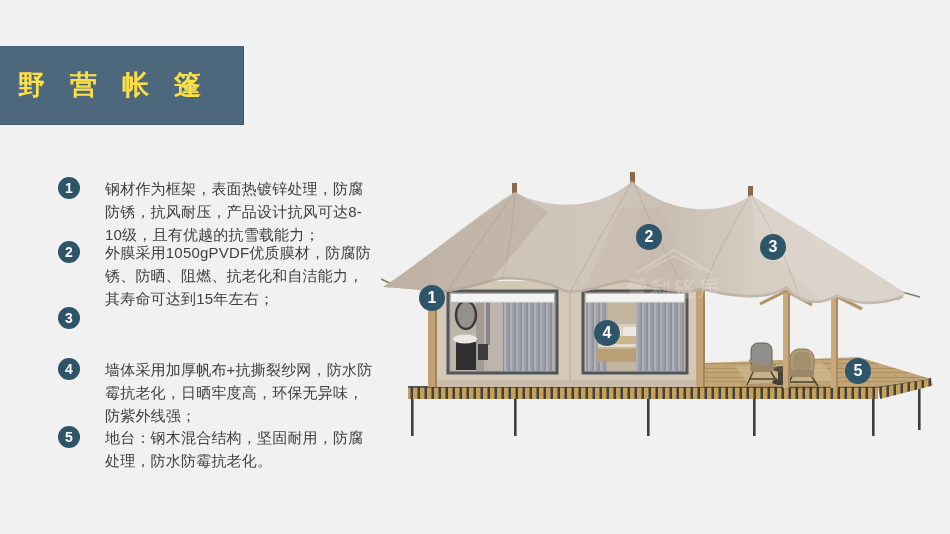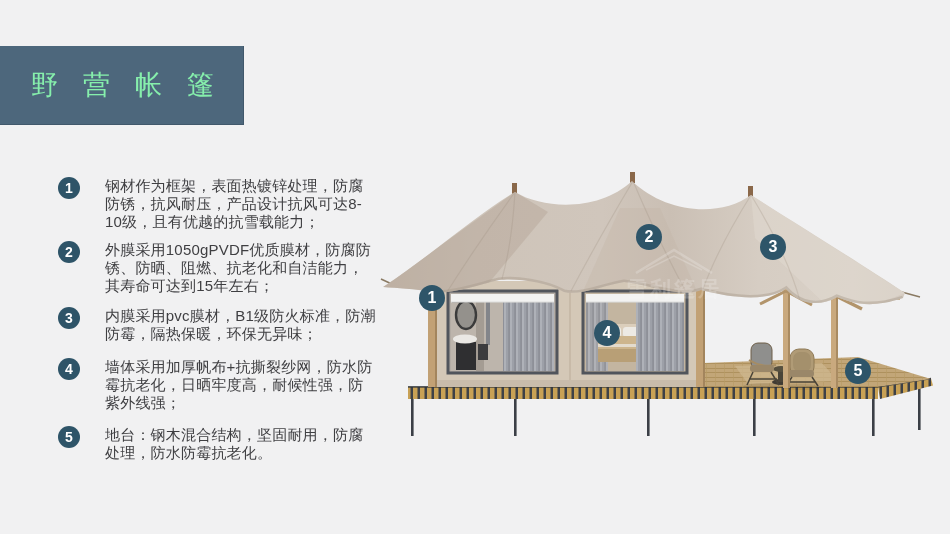--- a/index.html
+++ b/index.html
@@ -11,33 +11,33 @@
   }
   .slide{position:relative;width:950px;height:534px;background:#f1f1f2;overflow:hidden;}
 
   
   .title-block{
     position:absolute;left:0;top:46px;width:243px;height:78px;
     background:#4d677c;border-right:1px solid #41586b;border-bottom:1px solid #41586b;
     display:flex;align-items:center;
   }
   .title-block span{
-    color:#86efac;font-size:27px;font-weight:400;
-    padding-left:31px;letter-spacing:25px;white-space:nowrap;
+    color:#fde047;font-size:27px;font-weight:700;
+    padding-left:18px;letter-spacing:25px;white-space:nowrap;
   }
 
   
   .feature{position:absolute;left:58px;display:flex;align-items:flex-start;width:330px;}
   .num-circle{
     width:22px;height:22px;border-radius:50%;background:#2e5468;color:#fff;
     font-size:14px;font-weight:700;display:flex;align-items:center;justify-content:center;
     flex-shrink:0;margin-right:25px;
   }
   .feature-text{
-    margin:0;width:272px;font-size:15px;line-height:18px;color:#3f3f42;letter-spacing:.2px;
+    margin:0;width:272px;font-size:15px;line-height:23px;color:#3f3f42;letter-spacing:.2px;
   }
 
   
   .tent-figure{position:absolute;left:380px;top:158px;width:570px;height:290px;}
   .tent-figure svg{display:block;width:570px;height:290px;}
 
   
   .callout{
     position:absolute;width:26px;height:26px;border-radius:50%;
     background:#2e5569;color:#fff;font-size:16px;font-weight:700;
@@ -56,25 +56,24 @@
   <div class="feature" style="top:177px">
     <span class="num-circle">1</span>
     <p class="feature-text">钢材作为框架，表面热镀锌处理，防腐防锈，抗风耐压，产品设计抗风可达8-10级，且有优越的抗雪载能力；</p>
   </div>
   <div class="feature" style="top:241px">
     <span class="num-circle">2</span>
     <p class="feature-text">外膜采用1050gPVDF优质膜材，防腐防锈、防晒、阻燃、抗老化和自洁能力，其寿命可达到15年左右；</p>
   </div>
   <div class="feature" style="top:307px">
     <span class="num-circle">3</span>
-    <p class="feature-text">内膜采用pvc膜材，B1级防火标准，防潮防霉，隔热保暖，环保无异味；</p>
   </div>
   <div class="feature" style="top:358px">
     <span class="num-circle">4</span>
-    <p class="feature-text">墙体采用加厚帆布+抗撕裂纱网，防水防霉抗老化，日晒牢度高，耐候性强，防紫外线强；</p>
+    <p class="feature-text">墙体采用加厚帆布+抗撕裂纱网，防水防霉抗老化，日晒牢度高，环保无异味，防紫外线强；</p>
   </div>
   <div class="feature" style="top:426px">
     <span class="num-circle">5</span>
     <p class="feature-text">地台：钢木混合结构，坚固耐用，防腐处理，防水防霉抗老化。</p>
   </div>
 
   <div class="tent-figure">
     <svg viewBox="380 150 570 290" xmlns="http://www.w3.org/2000/svg">
       <defs>
         <linearGradient id="fabricGrad" x1="0" y1="0" x2="1" y2="0">

